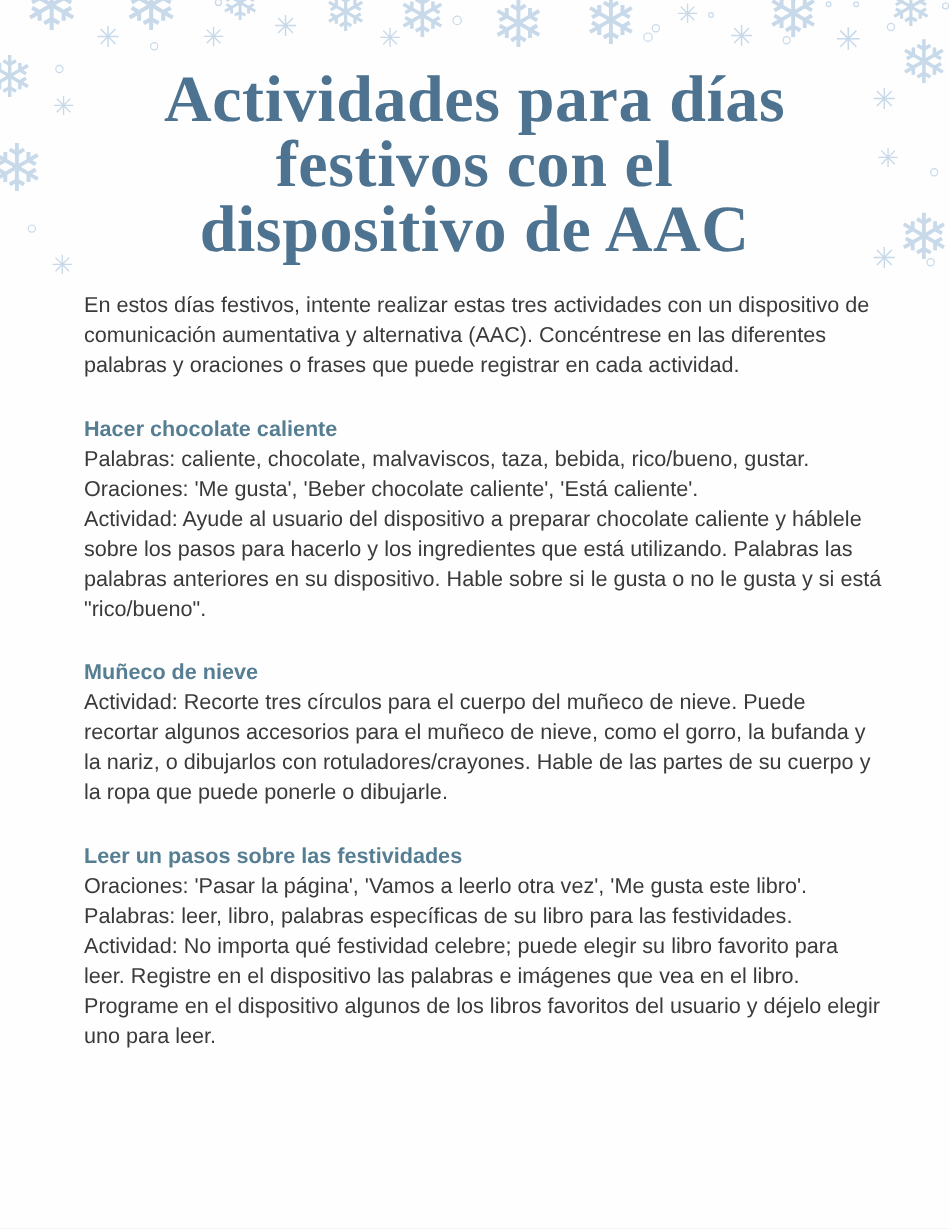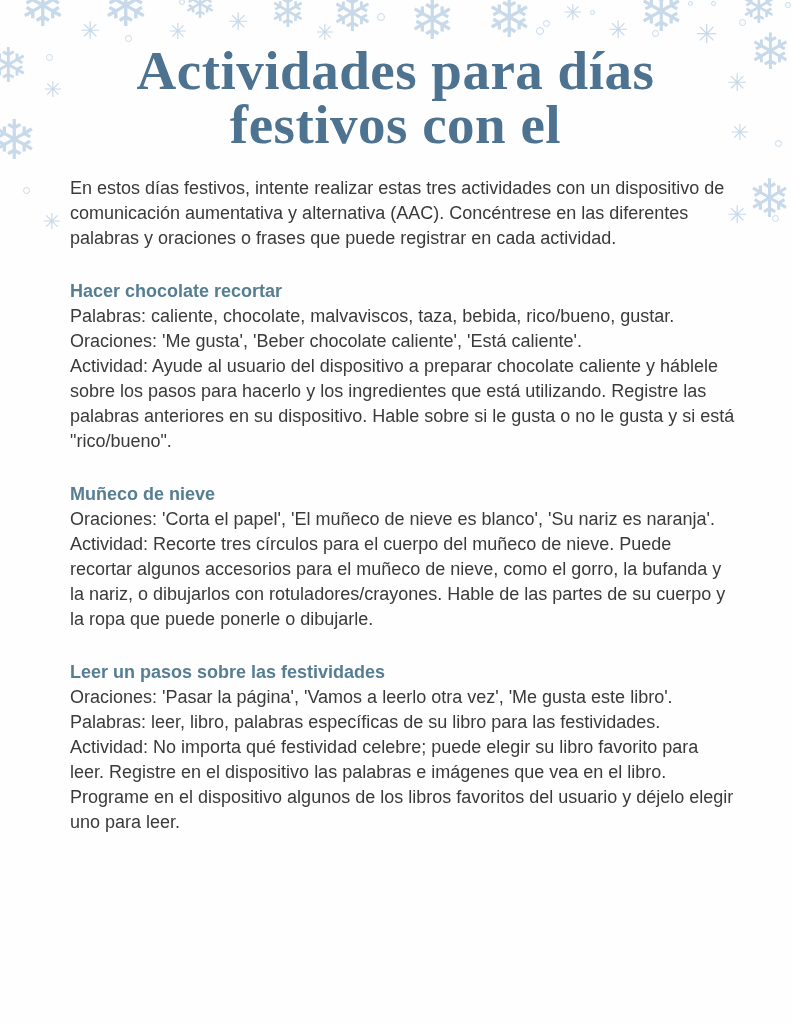--- a/index.html
+++ b/index.html
@@ -23,21 +23,21 @@
   }
   .deco .ring{
     position:absolute;
     border:1.5px solid var(--flake,#c8daea);
     border-radius:50%;
     box-sizing:border-box;
   }
   
   .title{
     position:relative;
-    margin:4px;
+    margin:16px;
     padding:40px 36px 0;
     text-align:center;
     font-family:"Liberation Serif","DejaVu Serif",serif;
     font-weight:700;
     font-size:55px;
     line-height:54px;
     letter-spacing:.5px;
     color:var(--title,#4d7390);
   }
   .title span{display:block;}
@@ -105,36 +105,36 @@
       <span class="ring" style="left: 710.5px; top: 0.5px; width: 5px; height: 5px;"></span>
       <span class="ring" style="left: 738.5px; top: 18.5px; width: 7px; height: 7px;"></span>
       <span class="ring" style="left: 785px; top: 2px; width: 6px; height: 6px;"></span>
       <span class="ring" style="left: 774.5px; top: 139.5px; width: 7px; height: 7px;"></span>
       <span class="ring" style="left: 771.5px; top: 214.5px; width: 7px; height: 7px;"></span>
     </div>
 
   <h1 class="title">
     <span>Actividades para días</span>
     <span>festivos con el</span>
+    <span>dispositivo de AAC</span>
   </h1>
 
   <div class="content">
 
     <p class="intro">En estos días festivos, intente realizar estas tres actividades con un dispositivo de comunicación aumentativa y alternativa (AAC). Concéntrese en las diferentes palabras y oraciones o frases que puede registrar en cada actividad.</p>
 
     <section>
-      <h2>Hacer chocolate recortar</h2>
+      <h2>Hacer chocolate caliente</h2>
       <p>Palabras: caliente, chocolate, malvaviscos, taza, bebida, rico/bueno, gustar.</p>
       <p>Oraciones: 'Me gusta', 'Beber chocolate caliente', 'Está caliente'.</p>
-      <p>Actividad: Ayude al usuario del dispositivo a preparar chocolate caliente y háblele sobre los pasos para hacerlo y los ingredientes que está utilizando. Registre las palabras anteriores en su dispositivo. Hable sobre si le gusta o no le gusta y si está "rico/bueno".</p>
+      <p>Actividad: Ayude al usuario del dispositivo a preparar chocolate caliente y háblele sobre los pasos para hacerlo y los ingredientes que está utilizando. Palabras las palabras anteriores en su dispositivo. Hable sobre si le gusta o no le gusta y si está "rico/bueno".</p>
     </section>
 
     <section>
       <h2>Muñeco de nieve</h2>
-      <p>Oraciones: 'Corta el papel', 'El muñeco de nieve es blanco', 'Su nariz es naranja'.</p>
       <p>Actividad: Recorte tres círculos para el cuerpo del muñeco de nieve. Puede recortar algunos accesorios para el muñeco de nieve, como el gorro, la bufanda y la nariz, o dibujarlos con rotuladores/crayones. Hable de las partes de su cuerpo y la ropa que puede ponerle o dibujarle.</p>
     </section>
 
     <section>
       <h2>Leer un pasos sobre las festividades</h2>
       <p>Oraciones: 'Pasar la página', 'Vamos a leerlo otra vez', 'Me gusta este libro'.</p>
       <p>Palabras: leer, libro, palabras específicas de su libro para las festividades.</p>
       <p>Actividad: No importa qué festividad celebre; puede elegir su libro favorito para leer. Registre en el dispositivo las palabras e imágenes que vea en el libro. Programe en el dispositivo algunos de los libros favoritos del usuario y déjelo elegir uno para leer.</p>
     </section>
 

